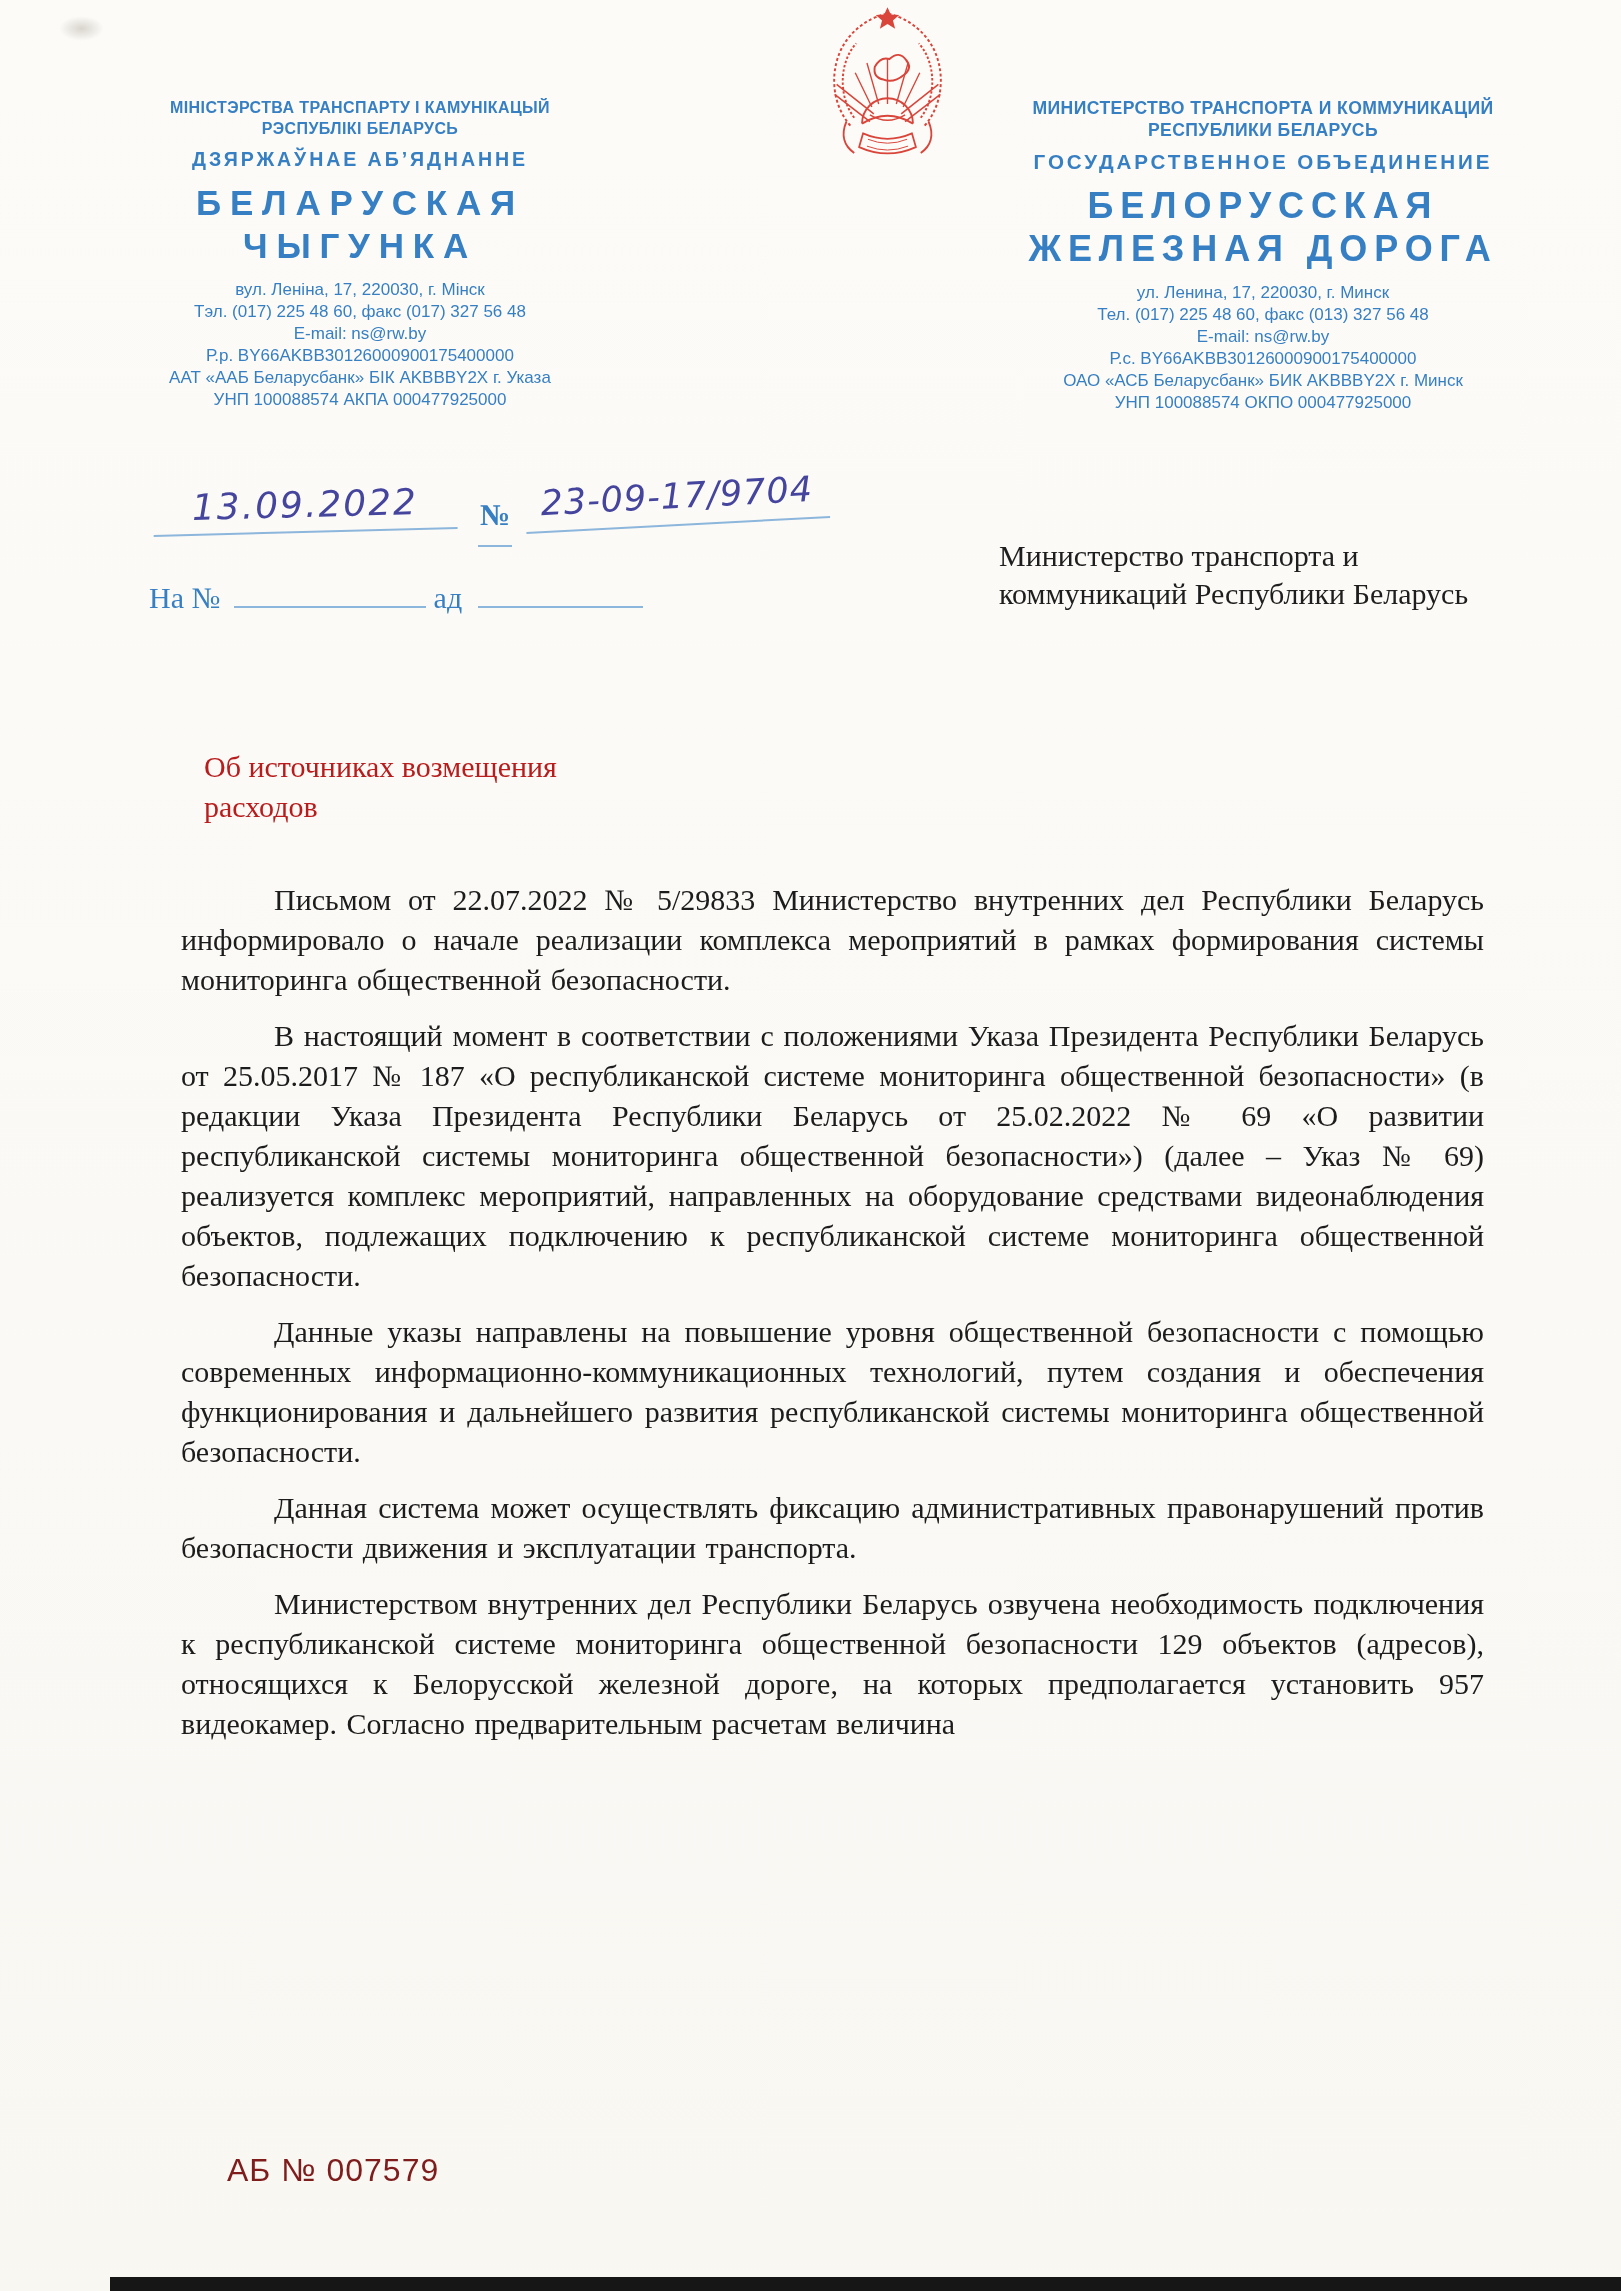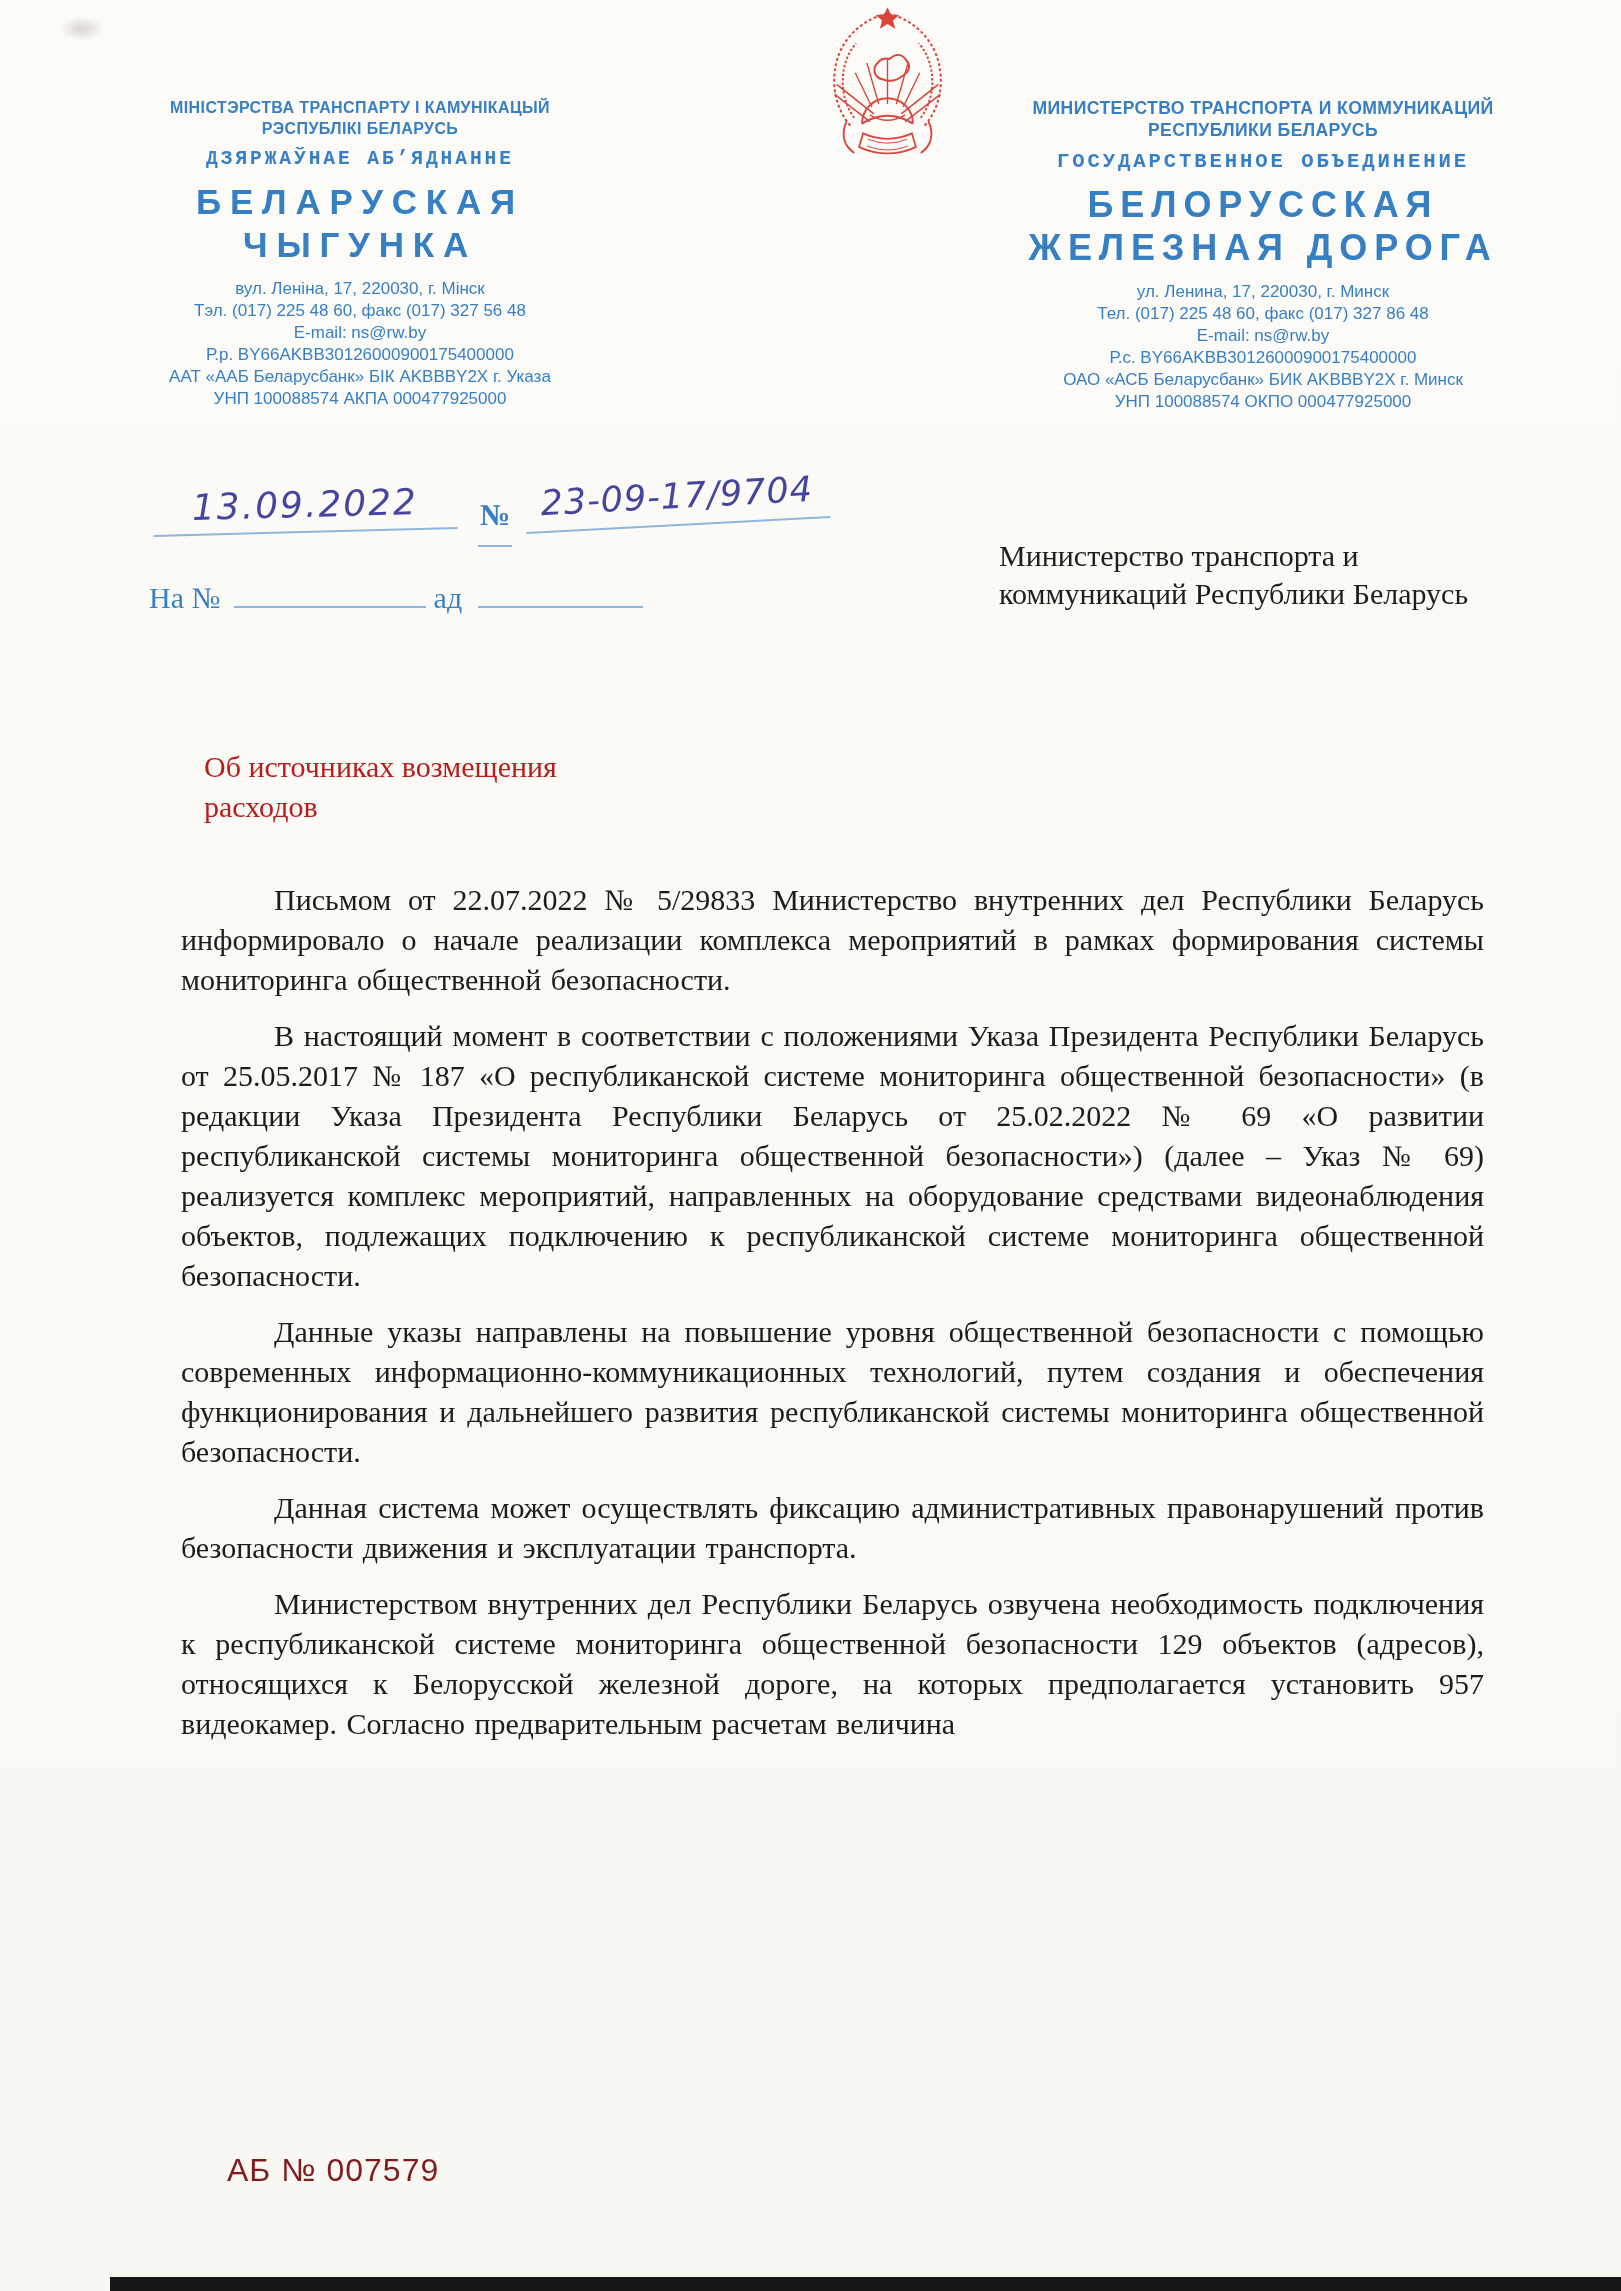--- a/index.html
+++ b/index.html
@@ -10,21 +10,21 @@
     overflow:hidden;
   }
   .paper{position:absolute;inset:0;background:linear-gradient(180deg,#fcfbf8 0%,#faf9f5 60%,#f8f7f2 100%);}
 
   
   .lh-col{position:absolute;text-align:center;color:#377fc3;}
   .lh-left{left:125px;top:98px;width:470px;}
   .lh-right{left:1008px;top:98px;width:510px;}
   .lh-ministry{font-weight:bold;font-size:16px;line-height:20.6px;letter-spacing:0.4px;}
   .lh-right .lh-ministry{font-size:17.6px;line-height:21.6px;}
-  .lh-assoc{font-weight:bold;font-size:19.6px;letter-spacing:2.9px;margin-top:8.8px;font-family:Liberation Mono, monospace;}
+  .lh-assoc{font-weight:bold;font-size:19.6px;letter-spacing:2.9px;margin-top:8.8px;}
   .lh-right .lh-assoc{font-size:20.6px;}
   .lh-org1{font-weight:bold;font-size:35px;letter-spacing:8.8px;margin-top:9.8px;line-height:43px;}
   .lh-org2{font-weight:bold;font-size:35px;letter-spacing:8.8px;line-height:43px;}
   .lh-right .lh-org1,.lh-right .lh-org2{font-size:36px;letter-spacing:6.9px;}
   .lh-contacts{margin-top:11.8px;font-size:17px;line-height:22px;}
 
   
   .emblem{position:absolute;left:819px;top:5.9px;width:137px;height:155px;}
 
   
@@ -134,21 +134,21 @@
 </div>
 
 <div class="lh-col lh-right">
   <div class="lh-ministry">МИНИСТЕРСТВО ТРАНСПОРТА И КОММУНИКАЦИЙ</div>
   <div class="lh-ministry">РЕСПУБЛИКИ БЕЛАРУСЬ</div>
   <div class="lh-assoc">ГОСУДАРСТВЕННОЕ ОБЪЕДИНЕНИЕ</div>
   <div class="lh-org1">БЕЛОРУССКАЯ</div>
   <div class="lh-org2">ЖЕЛЕЗНАЯ ДОРОГА</div>
   <div class="lh-contacts">
     <div>ул. Ленина, 17, 220030, г. Минск</div>
-    <div>Тел. (017) 225 48 60, факс (017) 327 86 48</div>
+    <div>Тел. (017) 225 48 60, факс (013) 327 56 48</div>
     <div>E-mail: ns@rw.by</div>
     <div>Р.с. BY66AKBB30126000900175400000</div>
     <div>ОАО «АСБ Беларусбанк» БИК AKBBBY2X г. Минск</div>
     <div>УНП 100088574  ОКПО 000477925000</div>
   </div>
 </div>
 
 <div class="ref">
   <div class="ref-line1">
     <span class="hw hw-date">13.09.2022</span>

